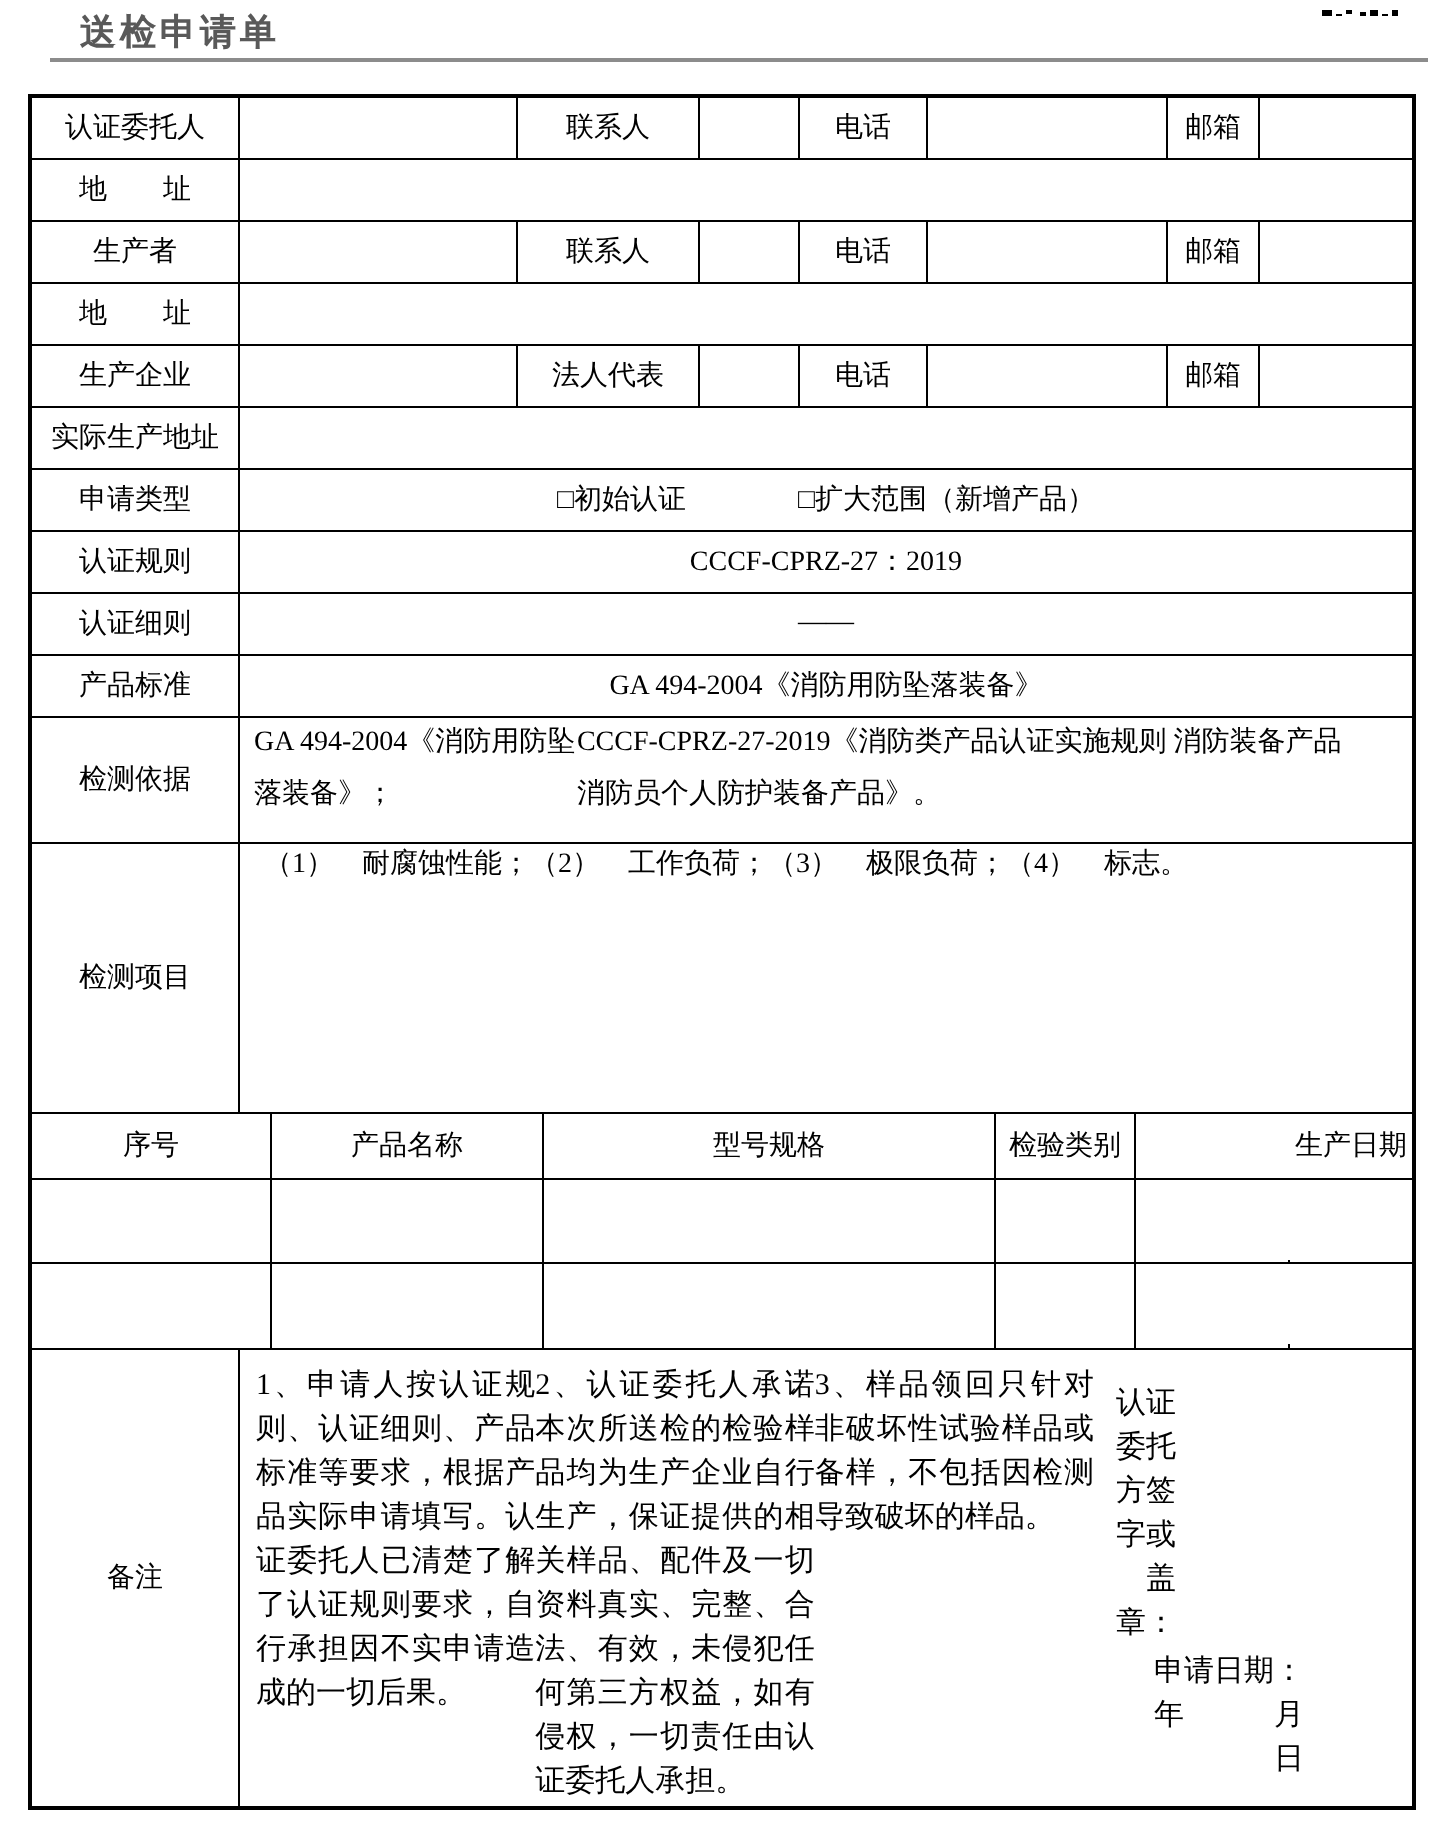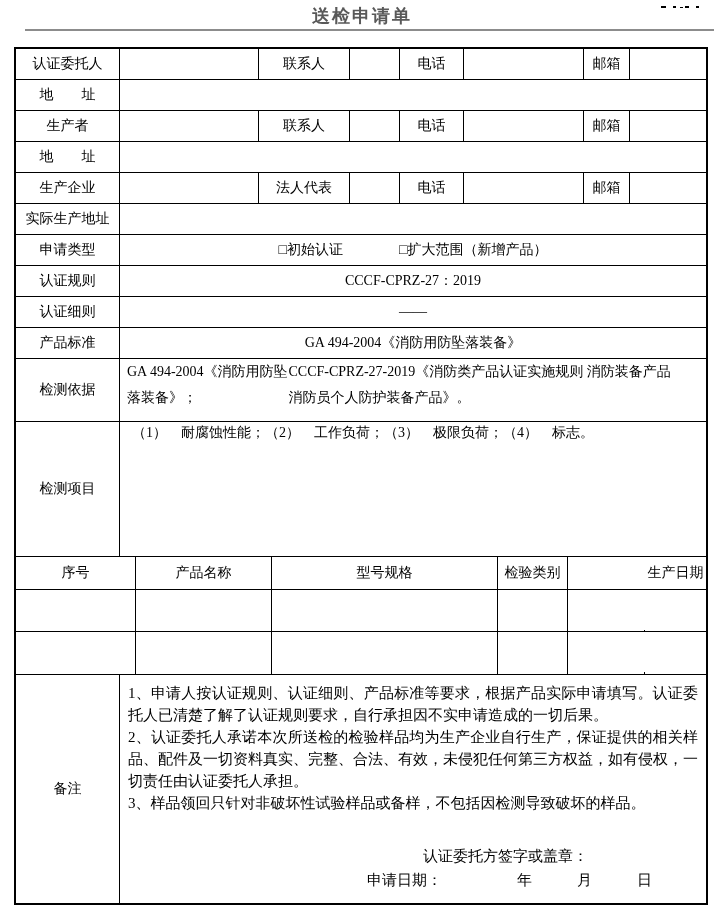--- a/index.html
+++ b/index.html
@@ -1,22 +1,22 @@
 <!DOCTYPE html>
 <html><head>
 <meta charset="utf-8">
 <style>
   html,body{margin:0;padding:0;}
   body{
     width:724px;height:921px;background:#ffffff;position:relative;
     font-family:"Liberation Serif","DejaVu Serif",serif;color:#000;
   }
   .title{
-    text-align:center;font-weight:bold;font-size:18px;color:#595959;
-    padding-top:4px;letter-spacing:2px;
+    font-weight:bold;font-size:18px;color:#595959;
+    padding-top:4px;letter-spacing:2px;margin-left:40px;
   }
   .title-rule{
     position:absolute;left:25px;top:29px;width:689px;height:2px;background:#8c8c8c;
   }
   .qr-frag{position:absolute;top:0;right:21px;width:42px;height:8px;overflow:hidden;}
   .tbl{
     position:absolute;left:14px;top:47px;width:694px;height:858px;
     border:2px solid #000;box-sizing:border-box;display:flex;flex-direction:column;
   }
   .row{display:flex;border-bottom:1px solid #000;box-sizing:border-box;width:100%;}
@@ -42,21 +42,21 @@
   .w-p4{width:70px;flex:none;}
   .w-p5{width:77px;flex:none;margin-top:40px;}
   .left-multiline{
     flex-direction:row;align-items:flex-start;justify-content:flex-start;
     padding-left:7px;padding-right:20px;
   }
   .lh26{line-height:26px;}
   .lh22{line-height:22px;}
   .type-options{display:flex;gap:56px;}
   .remark-content{
-    flex-direction:column;align-items:flex-start;justify-content:flex-start;
+    flex-direction:row;align-items:flex-start;justify-content:flex-start;
     padding:7px 8px 12px 8px;font-size:15px;line-height:22px;text-align:justify;
   }
   .remark-content p{margin:0;width:100%;}
   .sig-block{margin-top:auto;width:100%;text-align:right;}
   .sig-line{padding-right:110px;}
   .date-line{padding-right:46px;margin-top:2px;}
 </style>
 </head>
 <body>
 

